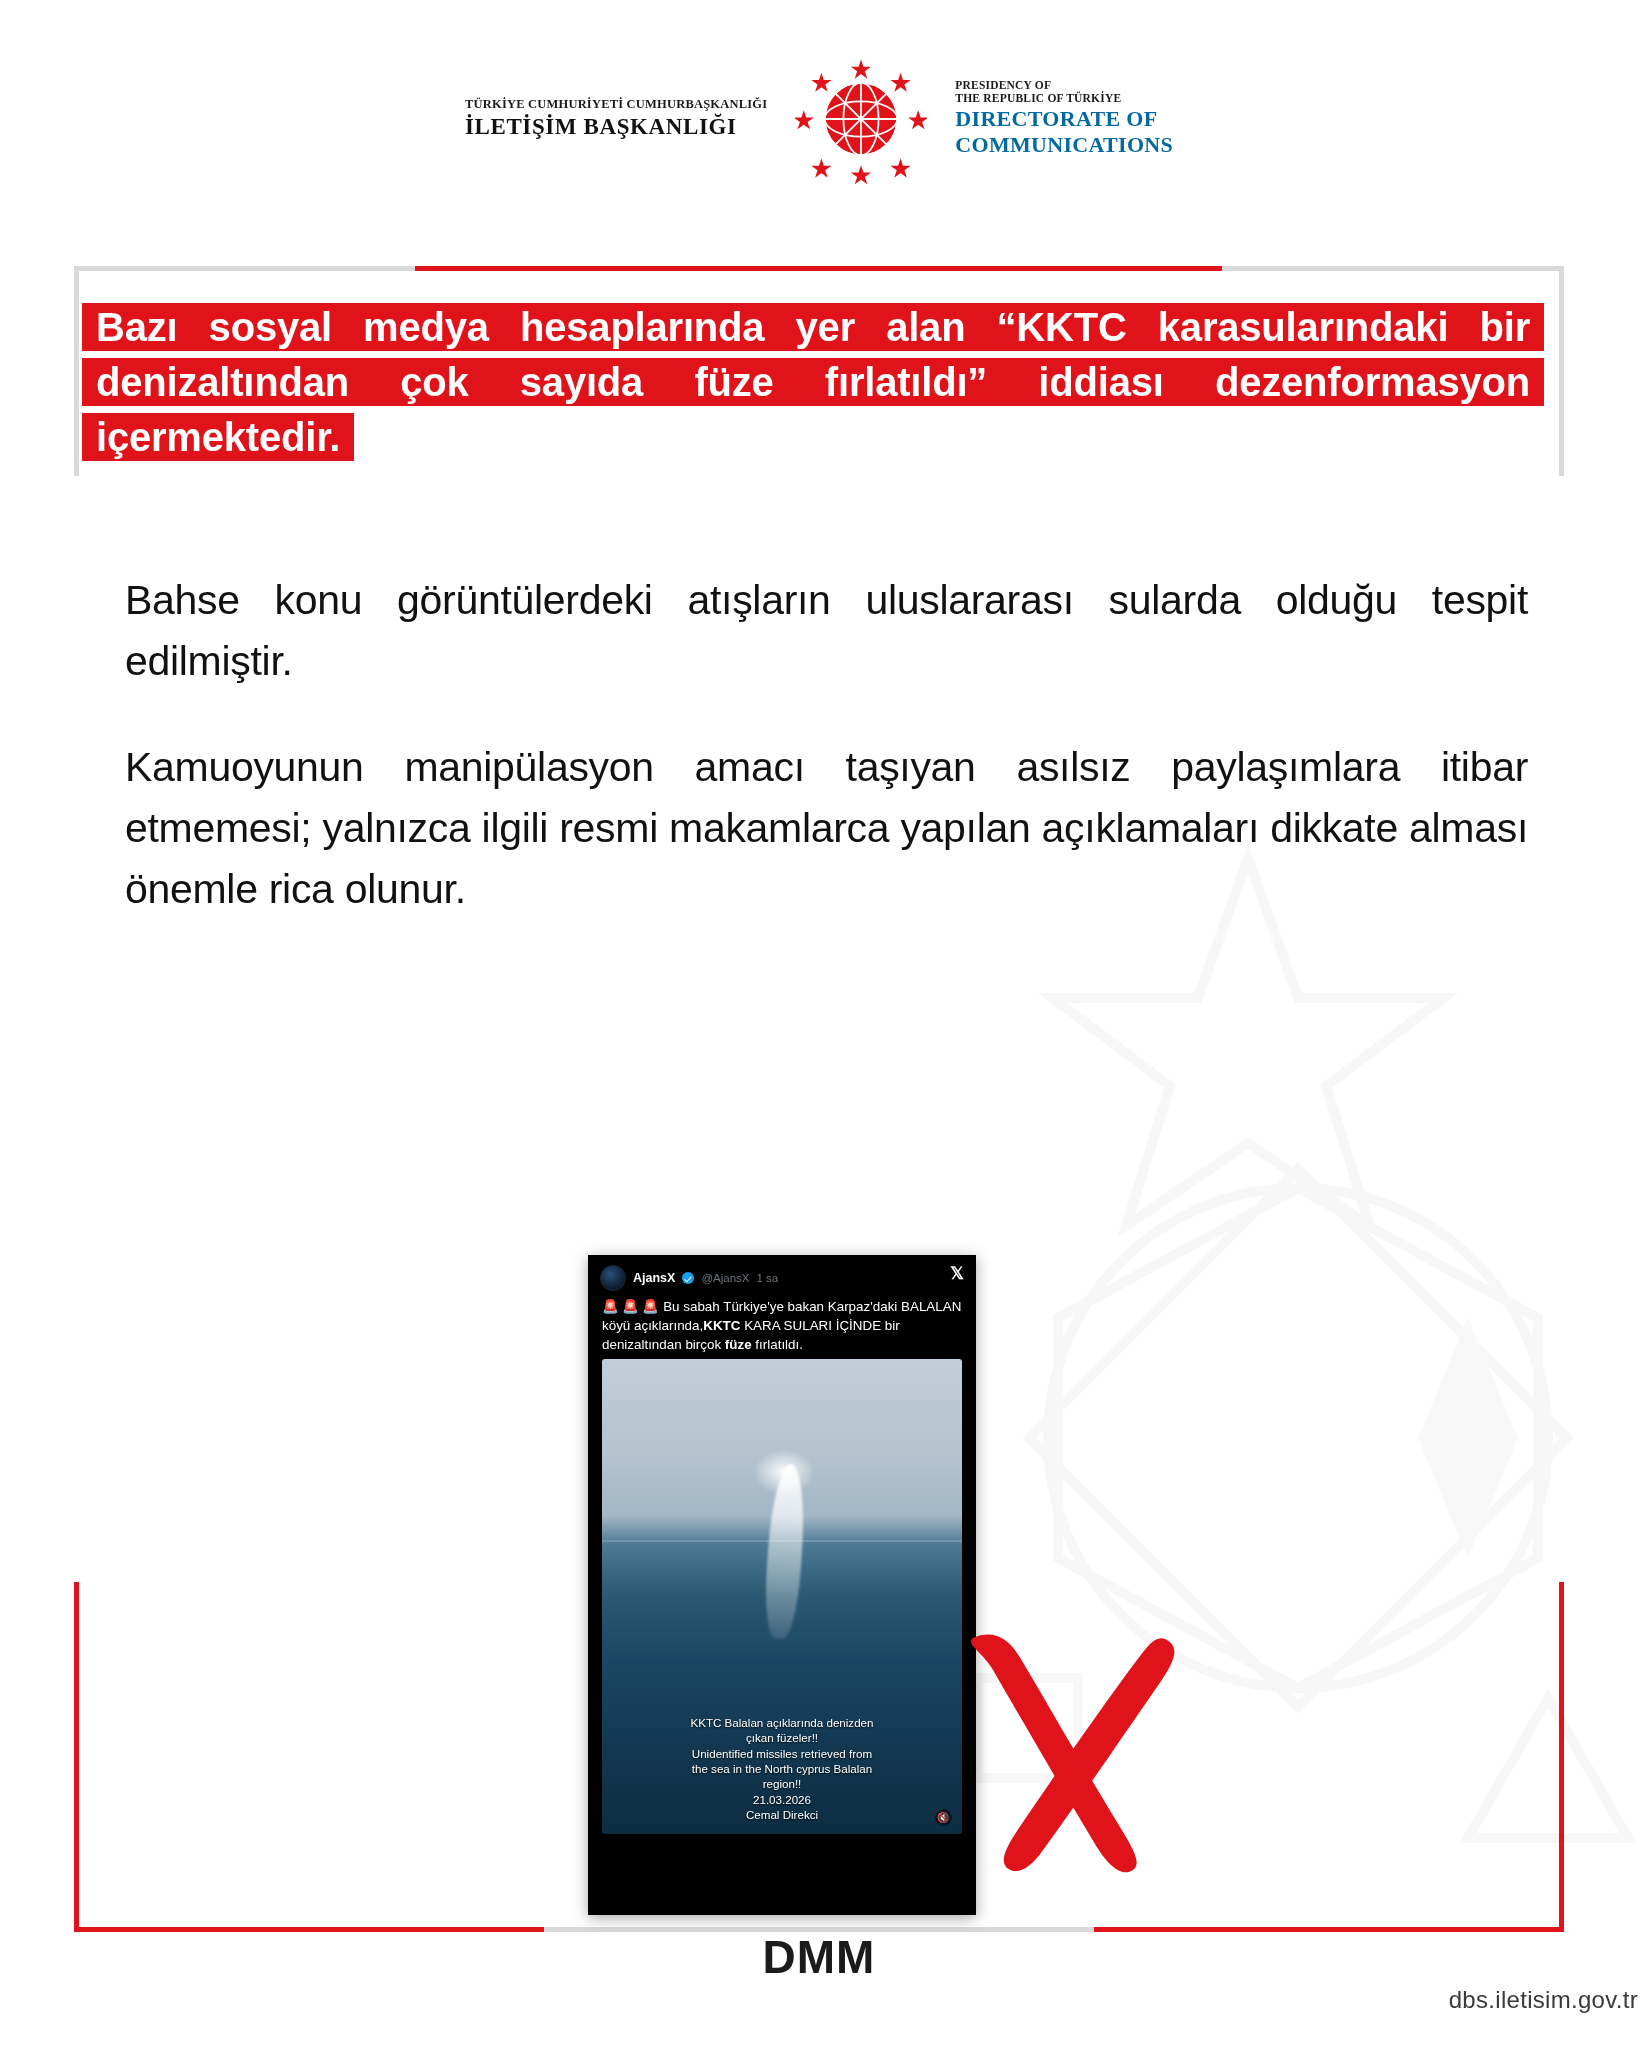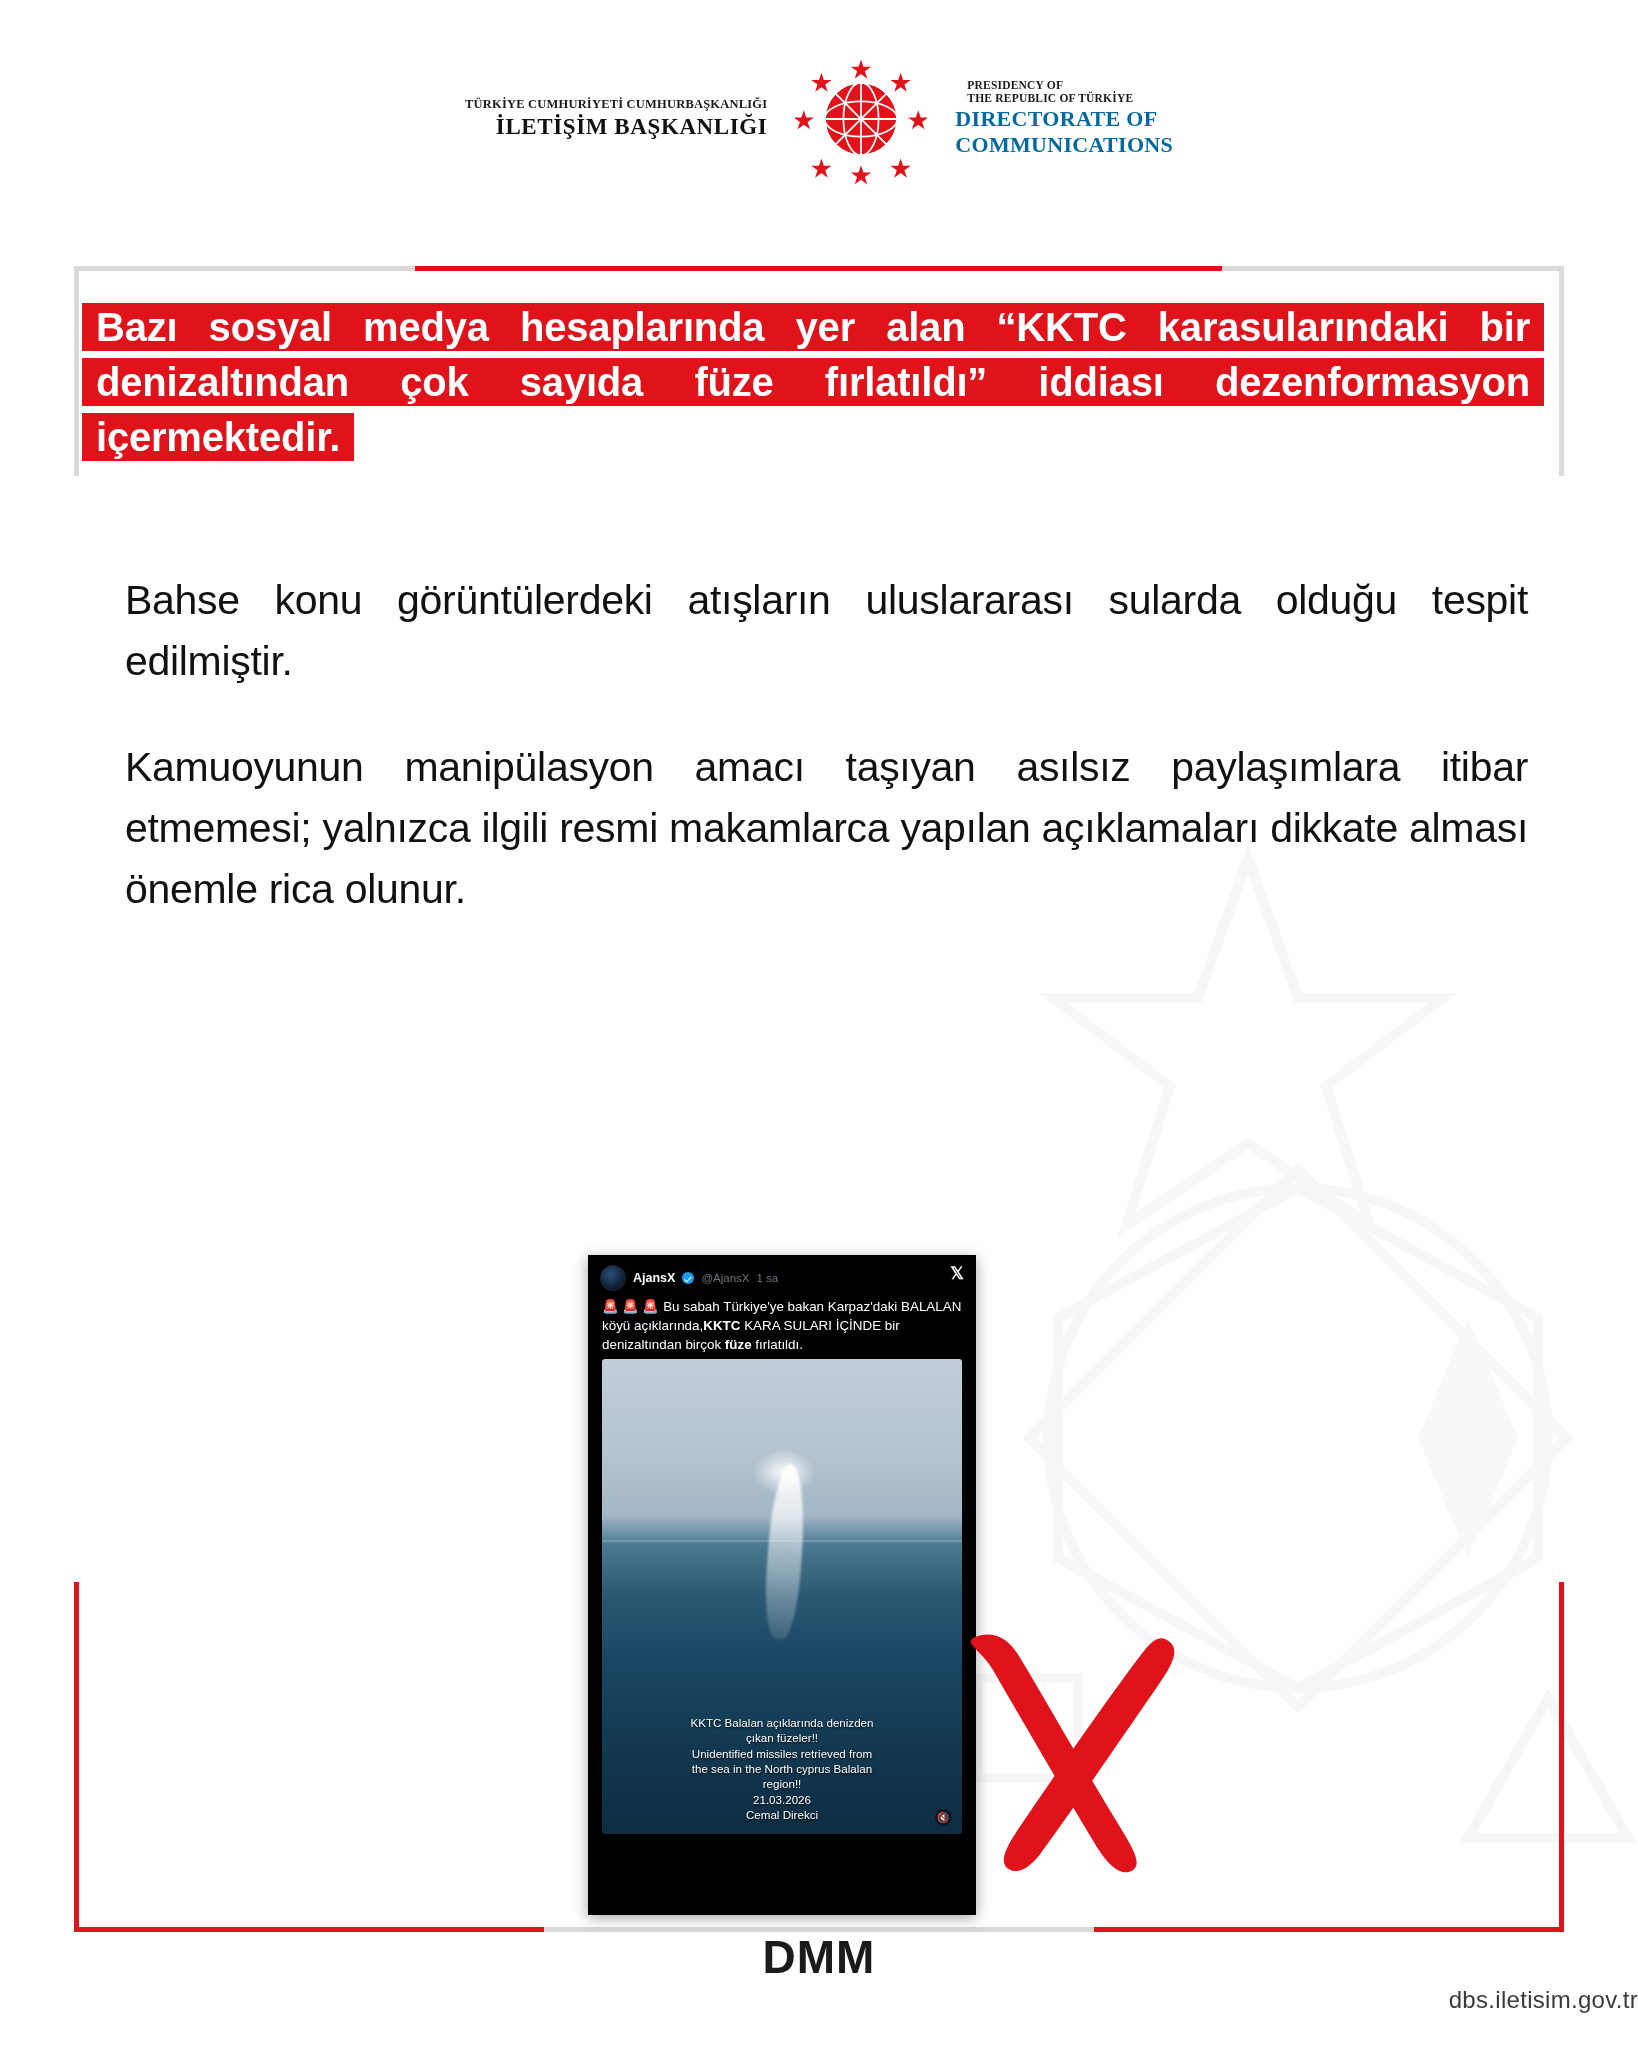--- a/index.html
+++ b/index.html
@@ -30,21 +30,20 @@
   .header {
     position: relative;
     display: flex;
     align-items: center;
     justify-content: center;
     gap: 28px;
     padding-top: 52px;
     height: 185px;
   }
   .header-left {
-    text-align: right;
     line-height: 1.15;
   }
   .header-left .sup {
     font-size: 12.5px;
     letter-spacing: 0.2px;
     color: #1a1a1a;
     font-weight: 700;
     font-family: "Liberation Serif", serif;
   }
   .header-left .main {
@@ -58,21 +57,20 @@
   .header-right {
     text-align: left;
     line-height: 1.12;
     font-family: "Liberation Serif", serif;
   }
   .header-right .sup {
     font-size: 11.5px;
     font-weight: 700;
     color: #1a1a1a;
     letter-spacing: 0.2px;
-    margin-left: 12px;
   }
   .header-right .main {
     font-size: 22px;
     font-weight: 700;
     color: #0369a1;
     letter-spacing: 0.3px;
     margin-top: 2px;
   }
   .emblem { width: 132px; height: 132px; flex: 0 0 auto; }
 

